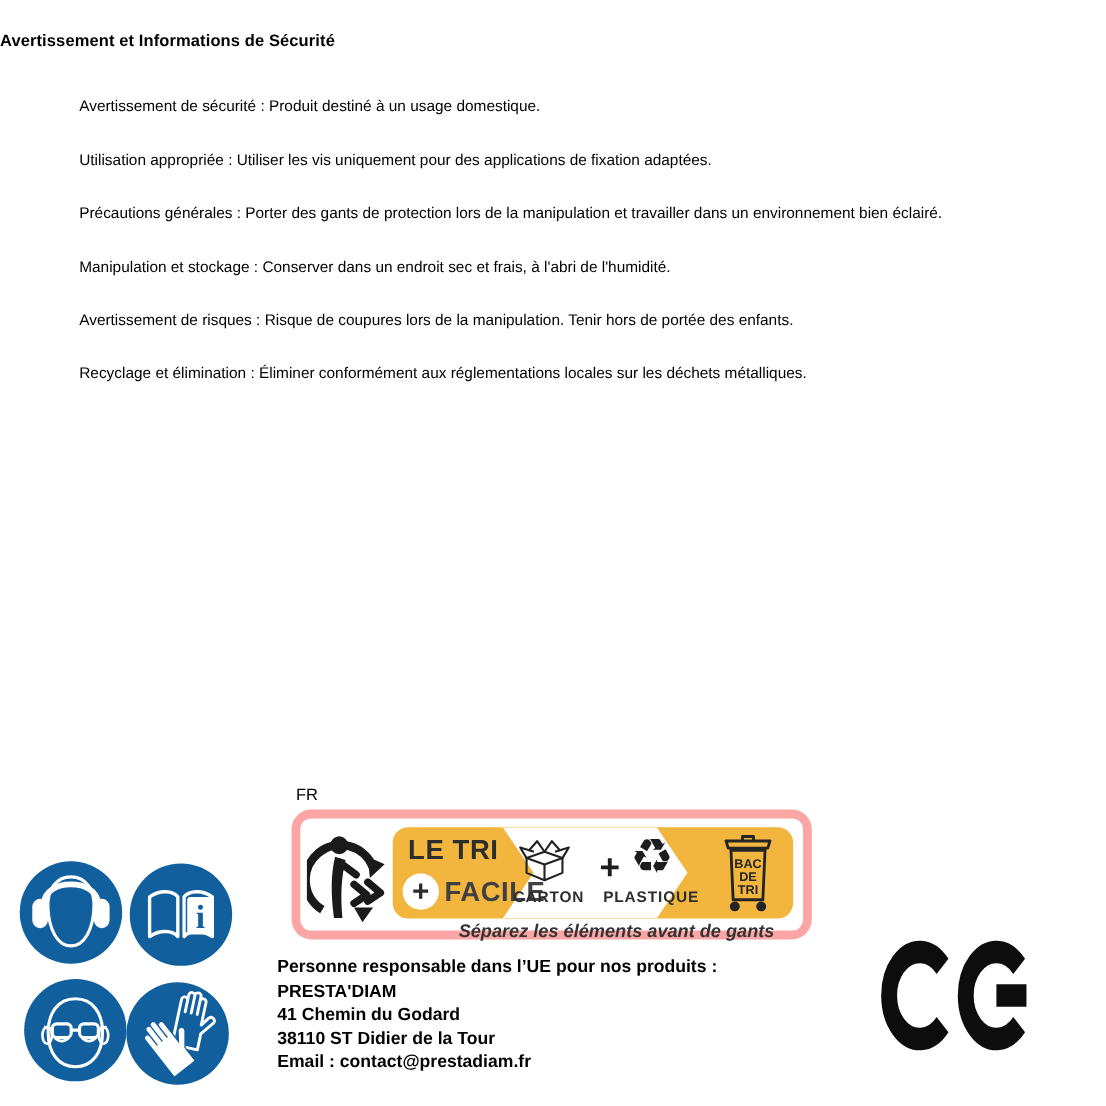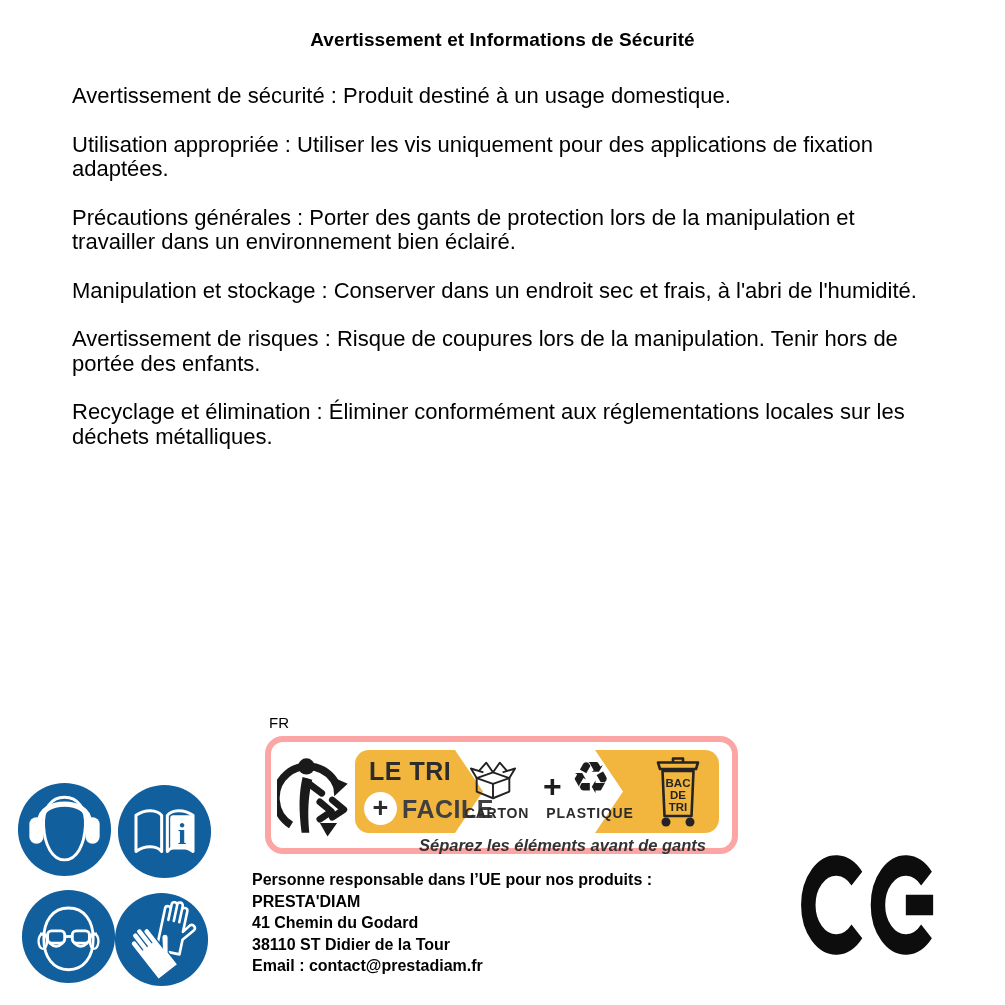--- a/index.html
+++ b/index.html
@@ -2,30 +2,30 @@
 <html><head>
 <meta charset="utf-8">
 <style>
   html,body{margin:0;padding:0;}
   body{
     width:1005px;height:1005px;position:relative;background:#ffffff;
     font-family:"Liberation Sans", sans-serif;color:#000;overflow:hidden;
   }
   .abs{position:absolute;}
   
-  .title{top:29px;left:0;width:100%;text-align:center;font-size:19px;font-weight:bold;letter-spacing:0.1px;}
+  .title{top:29px;left:0;width:100%;font-size:15px;font-weight:bold;letter-spacing:0.1px;}
   
-  .content{left:72px;top:84px;width:862px;font-size:22px;line-height:24.5px;}
+  .content{left:72px;top:84px;width:862px;font-size:14px;line-height:24.5px;}
   .content p{margin:0 0 24px 0;}
   
   .sicon{width:95px;height:95px;}
   
   .fr-code{left:269px;top:714px;font-size:15px;font-weight:normal;}
   .label-box{left:265px;top:736px;width:473px;height:118px;background:#fff;
-    border:6px solid #fca5a5;border-radius:18px;box-sizing:border-box;}
+    border:8px solid #fca5a5;border-radius:18px;box-sizing:border-box;}
   .yellow-band{left:84px;top:8px;width:364px;height:83px;background:#f2b63f;border-radius:14px;overflow:hidden;}
   .tri-l1{left:14px;top:7px;font-size:25px;font-weight:bold;color:#2c2c2c;letter-spacing:0.5px;}
   .plus-circle{left:9px;top:42px;width:33px;height:33px;border-radius:50%;background:#fff;
     display:flex;align-items:center;justify-content:center;font-size:27px;font-weight:bold;color:#2c2c2c;line-height:1;}
   .tri-l2{left:47px;top:45px;font-size:25px;font-weight:bold;color:#404040;letter-spacing:0.5px;}
   .mat-label{font-size:14px;font-weight:bold;color:#2c2c2c;letter-spacing:0.8px;text-align:center;}
   .mat-plus{left:188px;top:18px;font-size:32px;font-weight:bold;color:#1d1d1d;}
   .recy-char{left:216px;top:4px;font-size:44px;line-height:48px;color:#1d1d1d;}
   .tagline{right:26px;top:94px;font-size:16.5px;font-weight:bold;font-style:italic;color:#333;}
   

